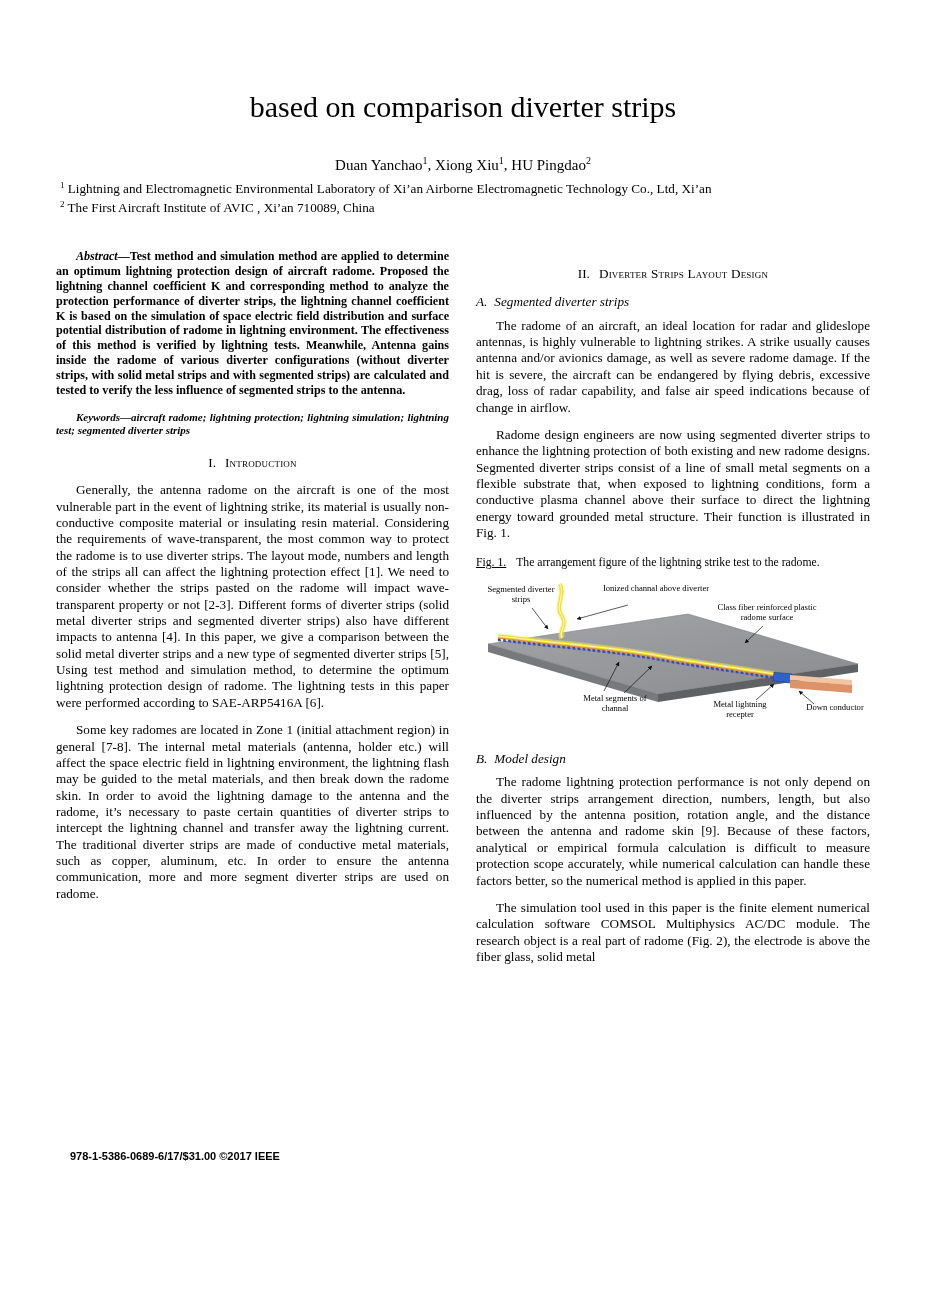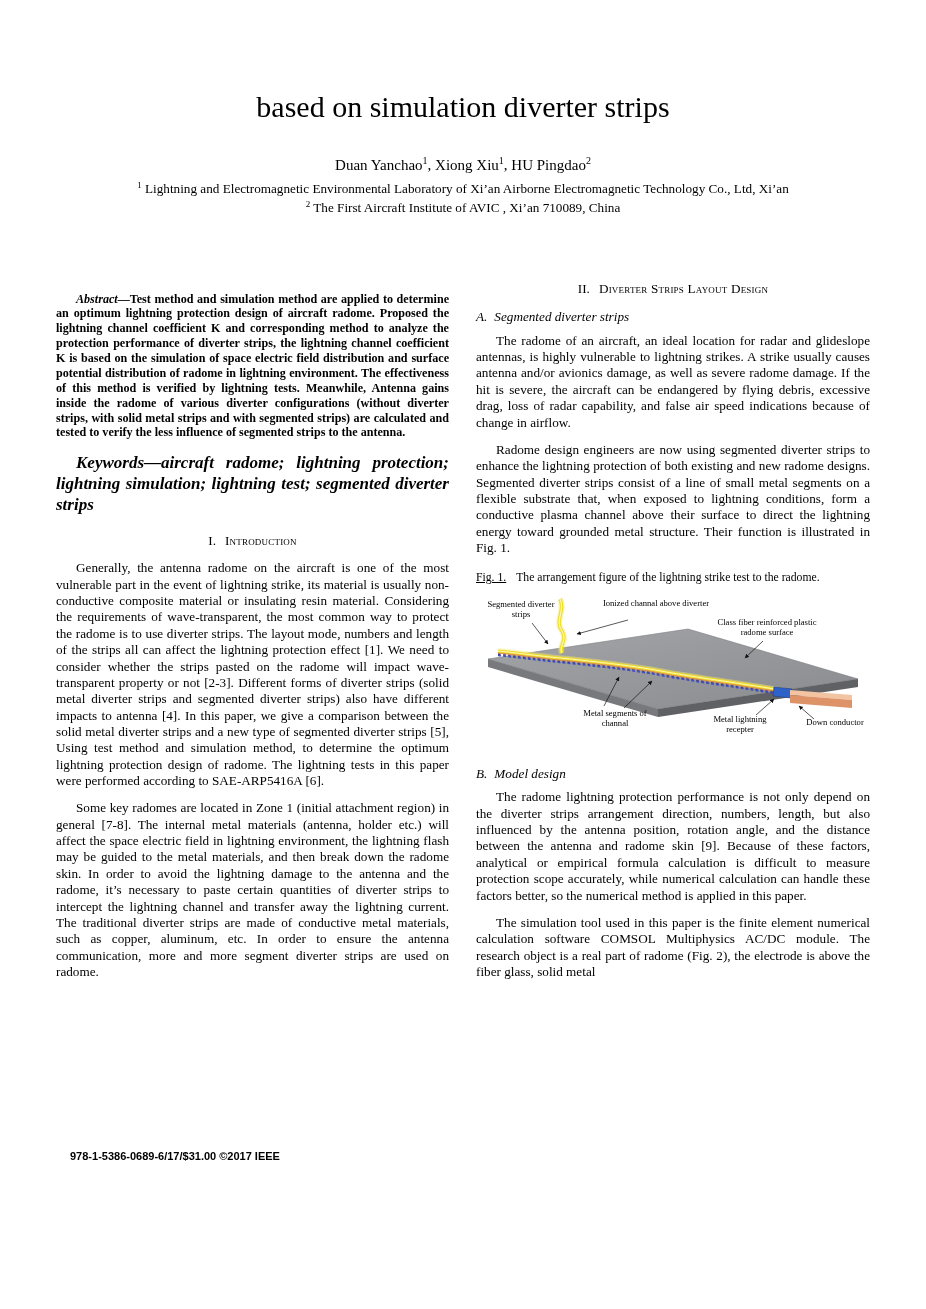--- a/index.html
+++ b/index.html
@@ -10,29 +10,29 @@
     background: #ffffff;
     margin: 0 auto;
     font-family: "Liberation Serif", "DejaVu Serif", serif;
     color: #000;
     overflow: hidden;
   }
   .title-block { margin-top: 86px; text-align: center; }
   .title-line { font-size: 30px; line-height: 1.42; font-weight: 400; }
   .authors-line { margin-top: 26px; text-align: center; font-size: 15px; }
   .authors-line sup { font-size: 10px; }
-  .affils { margin-top: 5px; text-align: center; font-size: 13.2px; line-height: 1.35; padding: 0 60px; }
+  .affils { margin-top: 5px; text-align: left; font-size: 13.2px; line-height: 1.35; padding: 0 60px; }
   .affils sup { font-size: 9px; }
 
-  .columns { display: flex; gap: 27px; padding: 0 56px; margin-top: 47px; align-items: flex-end; }
+  .columns { display: flex; gap: 27px; padding: 0 56px; margin-top: 32px; align-items: flex-start; }
   .col { width: 394px; font-size: 13.2px; line-height: 1.24; text-align: justify; }
 
   .abstract { font-weight: bold; font-size: 12.1px; line-height: 1.23; text-indent: 20px; margin: 0; }
   .abstract .lead { font-style: italic; }
-  .keywords { font-weight: bold; font-style: italic; font-size: 17px; line-height: 1.23; text-indent: 20px; margin: 13px 0 0; }
+  .keywords { font-weight: bold; font-style: italic; font-size: 11px; line-height: 1.23; text-indent: 20px; margin: 13px 0 0; }
 
   .sec-head { text-align: center; margin: 17px 0 11px; font-size: 13.2px; font-weight: 400; }
   .sec-head .num { margin-right: 9px; }
   .sec-head .sc { font-variant: small-caps; letter-spacing: 0.2px; font-family: Liberation Serif, serif; }
   .sub-head { font-style: italic; margin: 12px 0 7px; font-size: 13.2px; font-weight: 400; text-align: left; }
   .sub-head .num { margin-right: 7px; }
 
   p.body { margin: 0 0 11px; text-indent: 20px; }
   p.body:last-child { margin-bottom: 0; }
 
@@ -57,21 +57,21 @@
     font-weight: bold;
     font-size: 11px;
   }
 </style>
 </head>
 <body>
 
 <div class="page">
 
   <div class="title-block">
-    <div class="title-line">based on simulation diverter strips</div>
+    <div class="title-line">based on comparison diverter strips</div>
   </div>
 
   <div class="authors-line">
     <span>Duan Yanchao</span><sup>1</sup><span>, </span><span>Xiong Xiu</span><sup>1</sup><span>, </span><span>HU Pingdao</span><sup>2</sup>
   </div>
 
   <div class="affils">
     <div><sup>1</sup><span> Lightning and Electromagnetic Environmental Laboratory of Xi’an Airborne Electromagnetic Technology Co., Ltd, Xi’an</span></div>
     <div><sup>2</sup><span> The First Aircraft Institute of AVIC , Xi’an 710089, China</span></div>
   </div>

